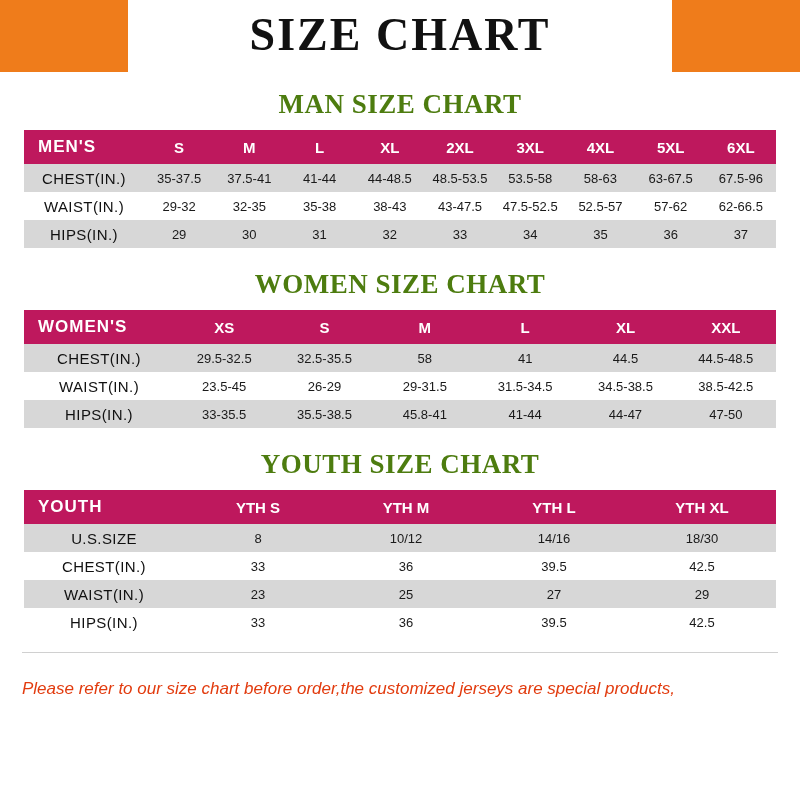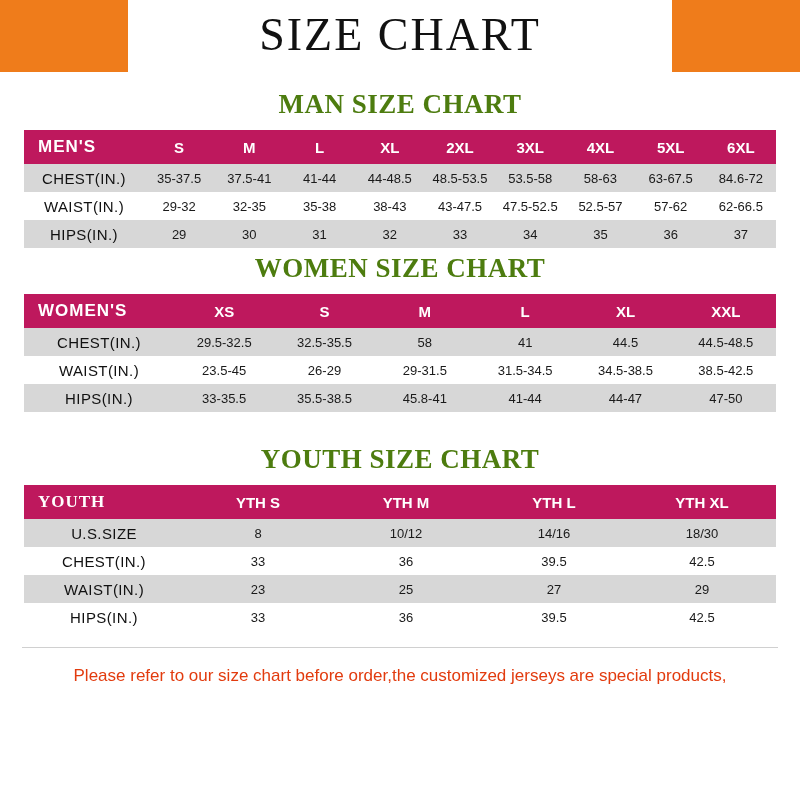--- a/index.html
+++ b/index.html
@@ -33,41 +33,41 @@
     left: 128px;
     right: 128px;
     top: 0;
     bottom: 0;
     background: #ffffff;
   }
   .header-title {
     position: relative;
     z-index: 2;
     font-family: "Liberation Serif", serif;
-    font-weight: normal;
+    font-weight: bold;
     font-size: 46px;
     letter-spacing: 2px;
     color: #111111;
     line-height: 1;
     padding-bottom: 2px;
   }
   .content {
     padding: 0 24px;
   }
   .section-title {
     text-align: center;
     font-family: "Liberation Serif", serif;
     font-weight: bold;
     font-size: 27px;
     color: #4d7c0f;
     letter-spacing: 0.5px;
   }
   .t1-title { margin: 17px 0 10px 0; }
-  .t2-title { margin: 5px 0 10px 0; }
-  .t3-title { margin: 32px 0 10px 0; }
+  .t2-title { margin: 21px 0 10px 0; }
+  .t3-title { margin: 21px 0 10px 0; }
 
   table.size-table {
     width: 100%;
     border-collapse: collapse;
     table-layout: fixed;
   }
   table.size-table th,
   table.size-table td {
     text-align: center;
     font-size: 13px;
@@ -92,33 +92,34 @@
   }
   table.size-table tbody tr.shade td { background: #d7d7d7; }
   table.size-table tbody tr.plain td { background: #ffffff; }
   table.size-table tbody td.rowhead {
     font-size: 15px;
     color: #111111;
     letter-spacing: 0.4px;
   }
   .men-table thead th.corner { width: 120px; }
   .women-table thead th.corner { width: 150px; }
-  .youth-table thead th.corner { width: 160px; font-family: Liberation Serif, serif; }
+  .youth-table thead th.corner { width: 160px; }
   .youth-table thead th { font-size: 15px; }
   .youth-table td, .youth-table th { height: 32px; }
   .women-table td, .women-table th { height: 31px; }
 
   .footer-note {
     margin: 16px 22px 0 22px;
     border-top: 1px solid #d0d0d0;
-    padding-top: 16px;
+    padding-top: 24px;
     color: #e23b0e;
     font-size: 17px;
     line-height: 1.45;
-    text-align: center;
+    text-align: left;
+    font-style: italic;
   }
 </style>
 </head>
 <body>
 
 <div class="page">
 
   <div class="header-band">
     <div class="header-white-center"></div>
     <div class="header-title">SIZE CHART</div>
@@ -146,21 +147,21 @@
         <tr class="shade">
           <td class="rowhead">CHEST(IN.)</td>
           <td>35-37.5</td>
           <td>37.5-41</td>
           <td>41-44</td>
           <td>44-48.5</td>
           <td>48.5-53.5</td>
           <td>53.5-58</td>
           <td>58-63</td>
           <td>63-67.5</td>
-          <td>84.6-72</td>
+          <td>67.5-96</td>
         </tr>
         <tr class="plain">
           <td class="rowhead">WAIST(IN.)</td>
           <td>29-32</td>
           <td>32-35</td>
           <td>35-38</td>
           <td>38-43</td>
           <td>43-47.5</td>
           <td>47.5-52.5</td>
           <td>52.5-57</td>

